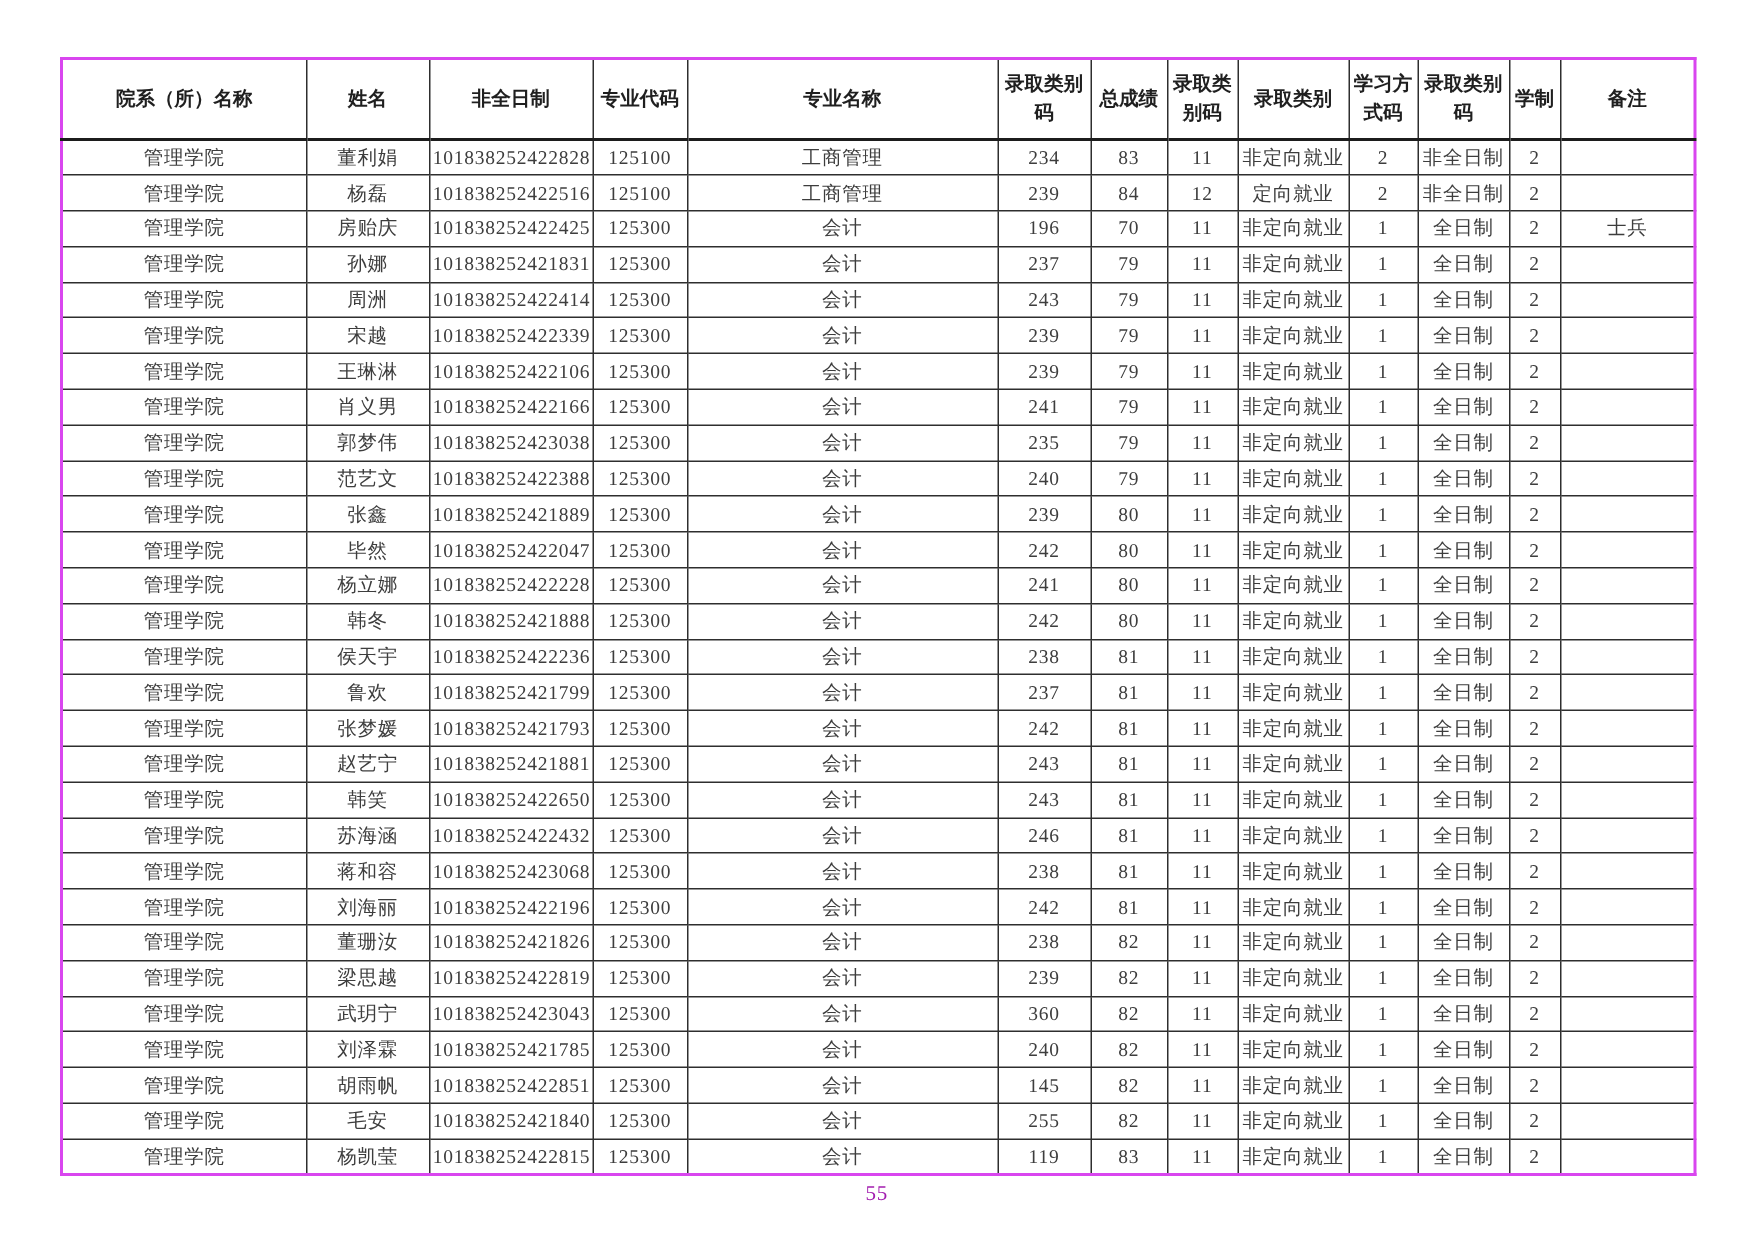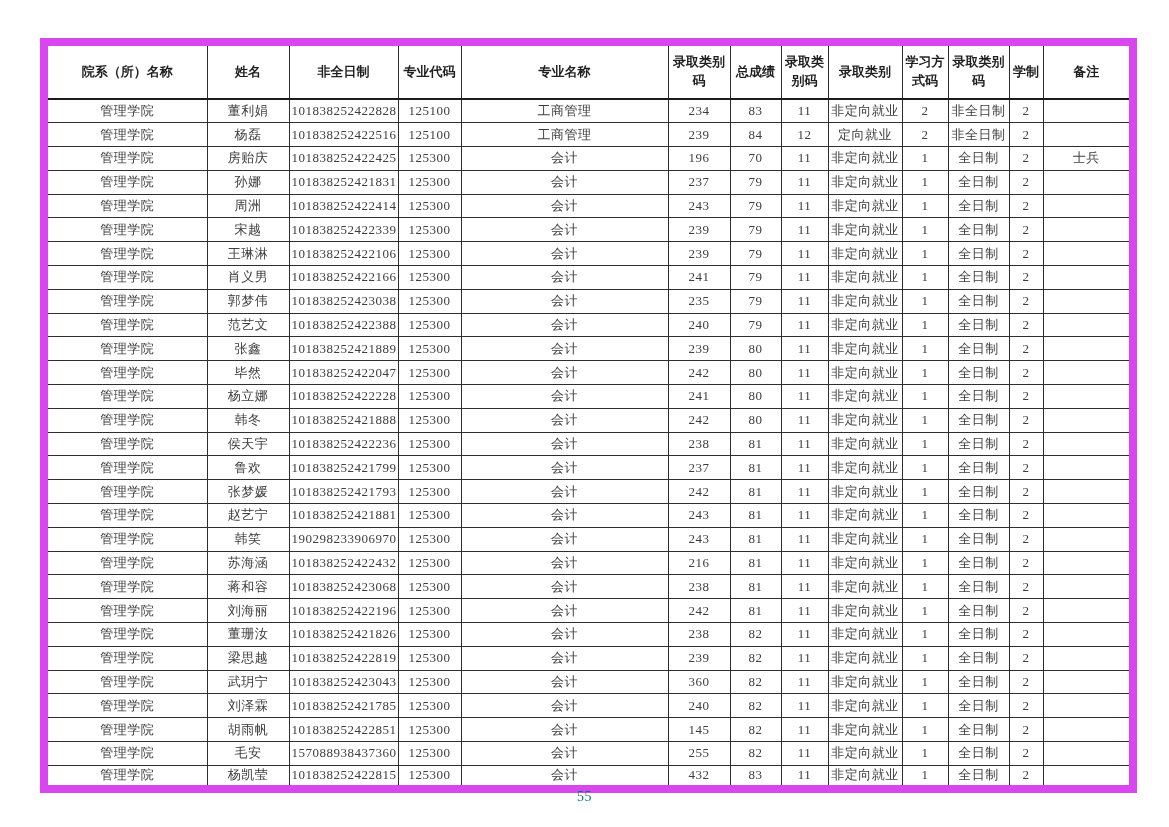--- a/index.html
+++ b/index.html
@@ -17,21 +17,21 @@
     background: #ffffff;
     overflow: hidden;
   }
   table.admission {
     position: absolute;
     left: 40px;
     top: 38px;
     width: 1089px;
     border-collapse: collapse;
     table-layout: fixed;
-    border: 8px solid #d946ef;
+    border: 2px solid #d946ef;
   }
   table.admission th,
   table.admission td {
     border: 1px solid #2e2e2e;
     font-family: "Liberation Serif", "DejaVu Serif", serif;
     font-size: 13px;
     color: #3d3d3d;
     text-align: center;
     vertical-align: middle;
     padding: 0 2px;
@@ -66,21 +66,21 @@
   col.c-smode { width: 61px;  }
   col.c-dur   { width: 34px;  }
   col.c-note  { width: 90px;  }
   .page-number {
     position: absolute;
     left: 0;
     right: 0;
     top: 789px;
     text-align: center;
     font-size: 14px;
-    color: #0f766e;
+    color: #a21caf;
     letter-spacing: 0.5px;
   }
 </style>
 </head>
 <body>
 
 <div class="page">
 
   <table class="admission">
     <colgroup>
@@ -382,39 +382,39 @@
           <td>11</td>
           <td>非定向就业</td>
           <td>1</td>
           <td>全日制</td>
           <td>2</td>
           <td></td>
         </tr>
         <tr>
           <td>管理学院</td>
           <td>韩笑</td>
-          <td>190298233906970</td>
+          <td>101838252422650</td>
           <td>125300</td>
           <td>会计</td>
           <td>243</td>
           <td>81</td>
           <td>11</td>
           <td>非定向就业</td>
           <td>1</td>
           <td>全日制</td>
           <td>2</td>
           <td></td>
         </tr>
         <tr>
           <td>管理学院</td>
           <td>苏海涵</td>
           <td>101838252422432</td>
           <td>125300</td>
           <td>会计</td>
-          <td>216</td>
+          <td>246</td>
           <td>81</td>
           <td>11</td>
           <td>非定向就业</td>
           <td>1</td>
           <td>全日制</td>
           <td>2</td>
           <td></td>
         </tr>
         <tr>
           <td>管理学院</td>
@@ -517,39 +517,39 @@
           <td>11</td>
           <td>非定向就业</td>
           <td>1</td>
           <td>全日制</td>
           <td>2</td>
           <td></td>
         </tr>
         <tr>
           <td>管理学院</td>
           <td>毛安</td>
-          <td>157088938437360</td>
+          <td>101838252421840</td>
           <td>125300</td>
           <td>会计</td>
           <td>255</td>
           <td>82</td>
           <td>11</td>
           <td>非定向就业</td>
           <td>1</td>
           <td>全日制</td>
           <td>2</td>
           <td></td>
         </tr>
         <tr>
           <td>管理学院</td>
           <td>杨凯莹</td>
           <td>101838252422815</td>
           <td>125300</td>
           <td>会计</td>
-          <td>432</td>
+          <td>119</td>
           <td>83</td>
           <td>11</td>
           <td>非定向就业</td>
           <td>1</td>
           <td>全日制</td>
           <td>2</td>
           <td></td>
         </tr>
       </tbody>
   </table>

